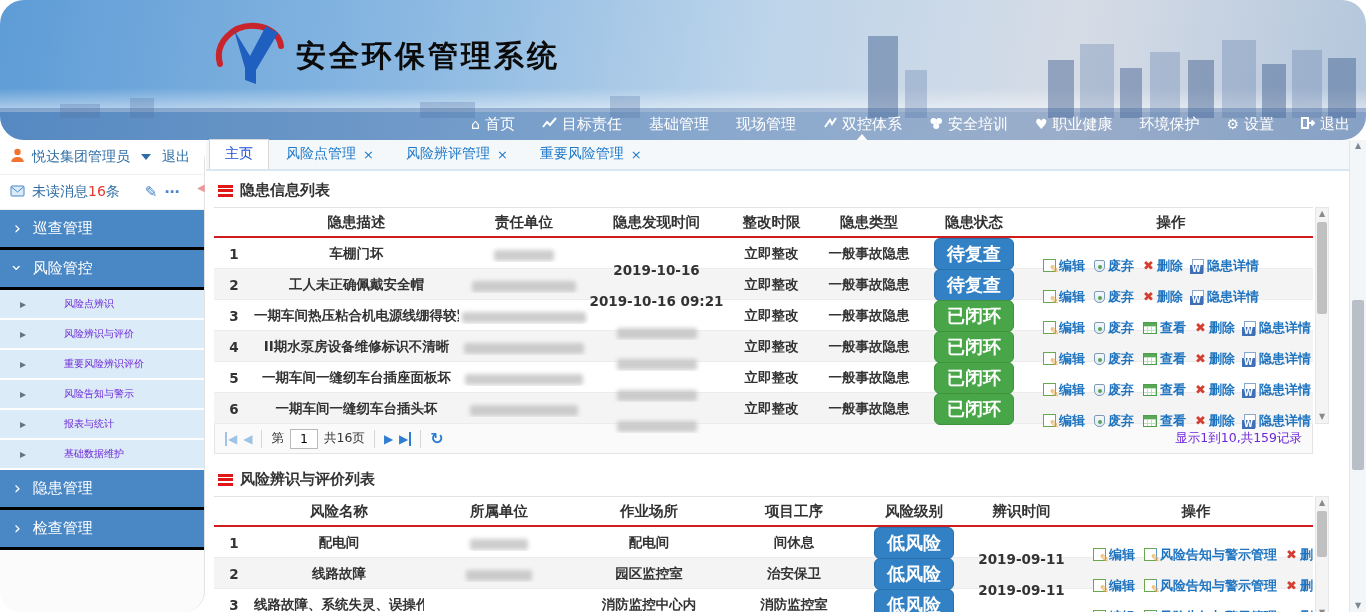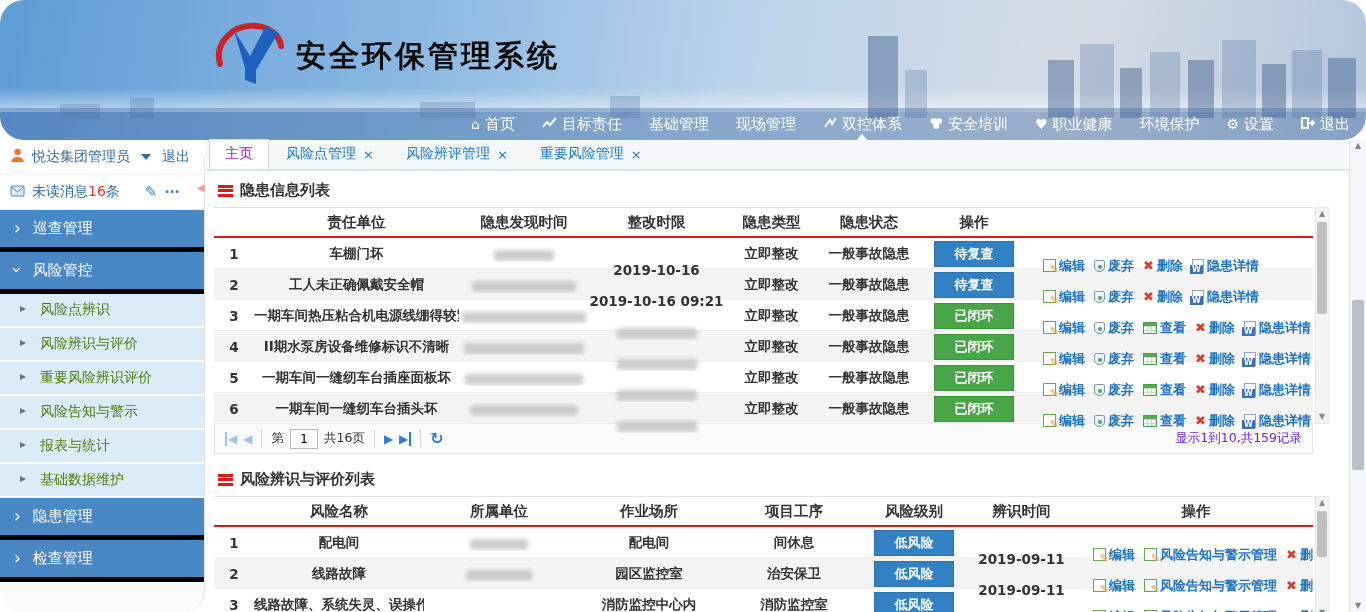--- a/index.html
+++ b/index.html
@@ -27,35 +27,35 @@
   
   .sidebar { position:absolute; left:0; top:140px; width:205px; bottom:0; background:#fbfbfb;
     border-right:1px solid #e3e3e3;border-radius:21px; }
   .side-row { display:flex; align-items:center; gap:7px; padding:8px 10px; background:#fff;
     border-bottom:1px solid #efefef; font-size:14px; color:#2e6da4; }
   .u-caret { width:0; height:0; border-left:5px solid transparent; border-right:5px solid transparent;
     border-top:6px solid #2e6da4; margin:0 4px; }
   .red { color:#e23b2e; }
   .blue-ic { color:#4a86c8; font-size:15px; }
   .mgroup { background:#4a87c5; color:#fff; font-size:15px; padding:9px 0 9px 14px;
-    border-bottom:5px solid #000000; display:flex; align-items:center; gap:12px; cursor:pointer; }
+    border-bottom:3px solid #000000; display:flex; align-items:center; gap:12px; cursor:pointer; }
   .chev::before { content:"\203A"; font-size:17px; line-height:10px; display:inline-block; }
   .chev.open::before { transform:rotate(90deg); }
-  .smenu { background:#dcebf8; color:#4d7c0f; font-size:14px; padding:7px 0 7px 40px;
+  .smenu { background:#dcebf8; color:#6d28d9; font-size:10px; padding:7px 0 7px 64px;
     border-bottom:2px solid #fdfdfd; position:relative; cursor:pointer; }
   .smenu::before { content:"\25B8"; position:absolute; left:20px; color:#66727e; font-size:12px; }
   .collapse-handle { position:absolute; left:197px; top:42px; color:#e99a9a; font-size:10px; }
 
   
   .main { position:absolute; left:206px; top:140px; right:17px; bottom:0; background:#fff; }
   .tabbar { display:flex; align-items:flex-end; background:#f4f8fb; border-bottom:2px solid #d9e7f3;
     height:31px; padding-left:3px; gap:2px; }
   .tab { font-size:14px; color:#2079c7; padding:5px 15px 6px 15px; display:flex; gap:7px;
     align-items:center; cursor:pointer; white-space:nowrap; }
-  .tab.active { background:#fff; border:1px solid #d7d7d7; border-bottom:none; color:#a21caf; }
+  .tab.active { background:#fff; border:1px solid #d7d7d7; border-bottom:none; color:#1d4ed8; }
   .tab .x::before { content:"\00D7"; font-size:13px; }
   .content { position:relative; padding:0 20px 0 8px; }
 
   .section-title { display:flex; align-items:center; gap:7px; padding:10px 2px 7px 4px;
     font-size:15px; font-weight:700; color:#333; }
   .hamburger { display:inline-block; width:15px; height:12px;
     border-top:3px solid #df1717; border-bottom:3px solid #df1717;
     background:linear-gradient(#df1717,#df1717) center/100% 3px no-repeat; }
 
   .tablewrap { position:relative; margin-right:16px; }
@@ -72,21 +72,21 @@
   .smudge { display:inline-block; height:11px; border-radius:2px; background:#bdbdbd;
     filter:blur(2px); opacity:.75; vertical-align:middle; }
   .t1 .trow:nth-child(1) .smudge.u{width:60px}  .t1 .trow:nth-child(2) .smudge.u{width:104px}
   .t1 .trow:nth-child(3) .smudge.u{width:124px} .t1 .trow:nth-child(4) .smudge.u{width:120px}
   .t1 .trow:nth-child(5) .smudge.u{width:118px} .t1 .trow:nth-child(6) .smudge.u{width:108px}
   .t1 .trow:nth-child(n+3) .smudge.t{width:80px}
   .t2 .trow:nth-child(1) .smudge.u{width:58px}  .t2 .trow:nth-child(2) .smudge.u{width:66px}
   .t2 .trow:nth-child(3) .smudge.u{width:0;display:none}
 
   .pill { display:inline-block; min-width:80px; padding:3px 6px; text-align:center; color:#fff;
-    font-size:13px; font-weight:700; border-radius:0; }
+    font-size:18px; font-weight:700; border-radius:6px; }
   .pill.review,.pill.low { background:#3181c4; border:1px solid #2a71ac; }
   .pill.closed { background:#48a648; border:1px solid #3f933f; }
 
   .oplink { color:#1f74c0; text-decoration:none; font-weight:600; font-size:13px;
     display:inline-flex; align-items:center; gap:3px; white-space:nowrap; cursor:pointer; }
   .ic { display:inline-block; position:relative; }
   .ic-edit,.ic-notice { width:13px; height:13px; background:#fefefe; border:1px solid #6aa84f;
     border-right-color:#5b9bd5; }
   .ic-edit::after,.ic-notice::after { content:"\270E"; position:absolute; right:-4px; bottom:-5px;
     font-size:11px; color:#e9a13b; }
@@ -295,20 +295,21 @@
 
   <div class="content">
 
     <div class="section-title">
       <span class="hamburger"></span>
       <span>隐患信息列表</span>
     </div>
     <div class="tablewrap t1">
       <div class="thead">
         <div class="cell"></div>
+        <div class="cell">隐患描述</div>
         <div class="cell">责任单位</div>
         <div class="cell">隐患发现时间</div>
         <div class="cell">整改时限</div>
         <div class="cell">隐患类型</div>
         <div class="cell">隐患状态</div>
         <div class="cell">操作</div>
       </div>
       <div id="t1-body">
           <div class="trow">
             <div class="cell ">1</div>

